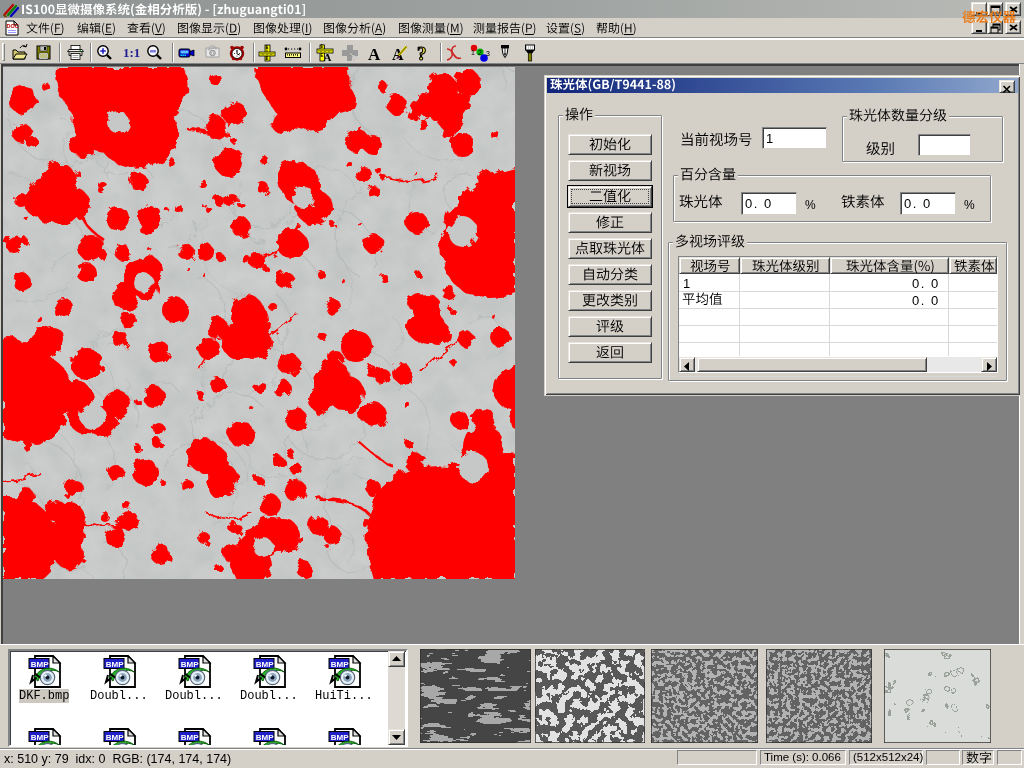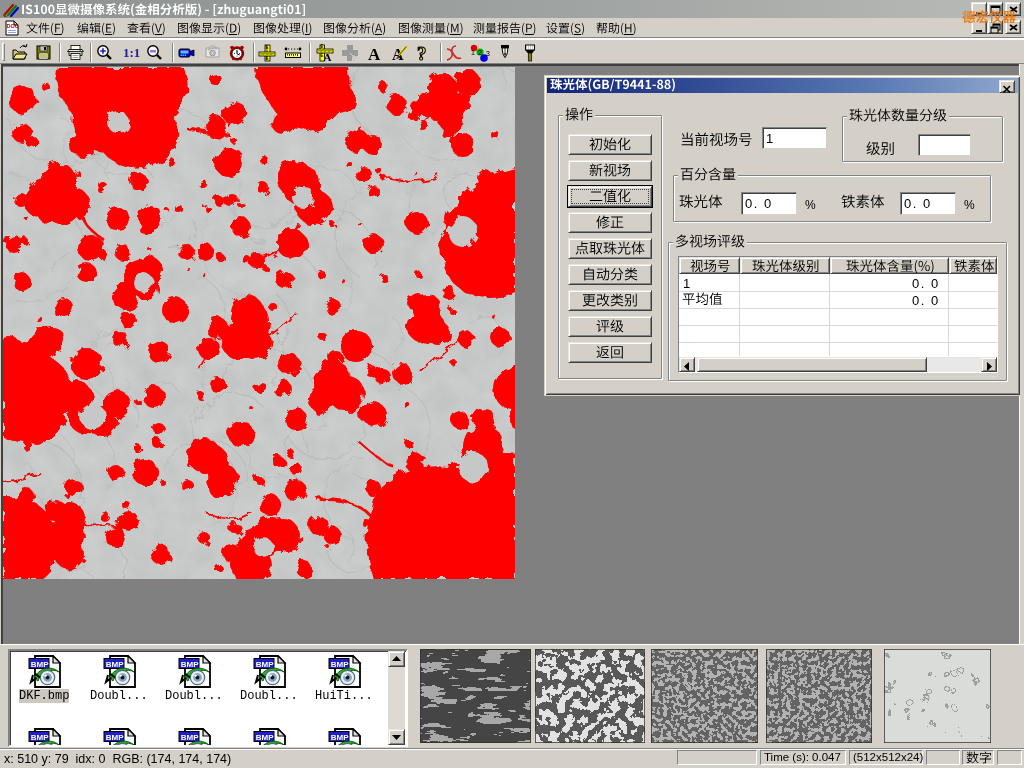--- a/index.html
+++ b/index.html
@@ -1041,19 +1041,19 @@
         <feComposite in="c" in2="th" operator="in"></feComposite>
       </filter>
     </defs>
     <rect width="107" height="94" fill="#dadcd9"></rect>
     <rect width="107" height="94" filter="url(#tf5)"></rect>
     <rect width="107" height="94" fill="none" stroke="#303030" stroke-width="1.5"></rect>
   </svg>
 <div class="abs" style="left:0;top:748px;width:1024px;height:20px;background:#d4d0c8;border-top:1px solid #808486;box-shadow:0 1px 0 #fff inset"></div>
 <div class="abs" style="left:4px;top:752px;font-size:12.5px;color:#000">x: 510 y: 79&nbsp; idx: 0&nbsp; RGB: (174, 174, 174)</div>
 <div class="abs sunk" style="left:677px;top:750px;width:80px;height:15px;font-size:11.5px;padding:0 3px;white-space:nowrap"></div>
-<div class="abs sunk" style="left:760px;top:750px;width:86px;height:15px;font-size:11.5px;padding:0 3px;white-space:nowrap">Time (s): 0.047</div>
+<div class="abs sunk" style="left:760px;top:750px;width:86px;height:15px;font-size:11.5px;padding:0 3px;white-space:nowrap">Time (s): 0.066</div>
 <div class="abs sunk" style="left:849px;top:750px;width:74px;height:15px;font-size:11.5px;padding:0 3px;white-space:nowrap">(512x512x24)</div>
 <div class="abs sunk" style="left:926px;top:750px;width:34px;height:15px;font-size:11.5px;padding:0 3px;white-space:nowrap"></div>
 <div class="abs sunk" style="left:962px;top:750px;width:32px;height:15px;font-size:11.5px;padding:0 3px;white-space:nowrap"></div>
 <svg style="position:absolute;left:966px;top:751px;overflow:visible" width="26" height="16">
     <path transform="translate(0,11.4)" d="M5.8 -10.6C5.6 -10.1 5.1 -9.3 4.8 -8.9L5.4 -8.6C5.7 -9.0 6.2 -9.7 6.5 -10.3ZM1.2 -10.3C1.5 -9.8 1.9 -9.0 2.0 -8.6L2.7 -8.9C2.6 -9.3 2.2 -10.0 1.8 -10.6ZM5.4 -3.4C5.1 -2.7 4.7 -2.1 4.1 -1.6C3.6 -1.9 3.1 -2.1 2.6 -2.3C2.8 -2.7 3.0 -3.0 3.2 -3.4ZM1.5 -2.0C2.1 -1.8 2.9 -1.4 3.5 -1.1C2.7 -0.5 1.7 -0.0 0.6 0.2C0.7 0.4 0.9 0.7 1.0 0.9C2.2 0.6 3.3 0.1 4.3 -0.7C4.7 -0.4 5.1 -0.2 5.4 0.0L6.0 -0.5C5.7 -0.8 5.3 -1.0 4.8 -1.2C5.5 -2.0 6.1 -2.9 6.4 -4.0L5.9 -4.2L5.8 -4.2H3.6L3.9 -4.9L3.1 -5.0C3.0 -4.7 2.9 -4.5 2.7 -4.2H0.9V-3.4H2.4C2.1 -2.9 1.8 -2.4 1.5 -2.0ZM3.4 -10.9V-8.4H0.7V-7.7H3.1C2.5 -6.9 1.5 -6.0 0.5 -5.6C0.7 -5.4 0.9 -5.1 1.0 -4.9C1.9 -5.4 2.7 -6.1 3.4 -6.9V-5.3H4.2V-7.1C4.9 -6.6 5.7 -6.0 6.0 -5.7L6.5 -6.3C6.2 -6.6 5.0 -7.3 4.4 -7.7H6.9V-8.4H4.2V-10.9ZM8.2 -10.8C7.9 -8.5 7.3 -6.3 6.3 -5.0C6.5 -4.8 6.8 -4.6 7.0 -4.4C7.3 -4.9 7.6 -5.6 7.9 -6.2C8.2 -4.9 8.6 -3.7 9.1 -2.6C8.3 -1.3 7.3 -0.4 5.9 0.4C6.0 0.5 6.3 0.9 6.4 1.1C7.7 0.3 8.7 -0.6 9.5 -1.8C10.2 -0.6 11.0 0.3 12.0 0.9C12.2 0.7 12.4 0.4 12.6 0.2C11.5 -0.4 10.6 -1.3 10.0 -2.6C10.7 -3.9 11.1 -5.6 11.4 -7.5H12.3V-8.4H8.6C8.7 -9.1 8.9 -9.9 9.0 -10.6ZM10.6 -7.5C10.3 -6.0 10.0 -4.6 9.5 -3.5C9.0 -4.7 8.6 -6.1 8.4 -7.5Z M19.0 -4.7V-3.9H13.9V-3.0H19.0V-0.1C19.0 0.1 19.0 0.2 18.7 0.2C18.5 0.2 17.7 0.2 16.8 0.1C17.0 0.4 17.1 0.8 17.2 1.0C18.3 1.0 19.0 1.0 19.4 0.9C19.8 0.7 20.0 0.5 20.0 -0.1V-3.0H25.1V-3.9H20.0V-4.4C21.1 -5.0 22.3 -5.9 23.1 -6.7L22.5 -7.2L22.3 -7.1H16.0V-6.3H21.4C20.8 -5.7 19.9 -5.1 19.0 -4.7ZM18.6 -10.7C18.8 -10.4 19.1 -9.9 19.3 -9.5H14.1V-6.9H14.9V-8.7H24.0V-6.9H24.9V-9.5H20.3C20.1 -10.0 19.7 -10.5 19.4 -11.0Z" fill="#000"></path>
   </svg>
 <div class="abs sunk" style="left:997px;top:750px;width:25px;height:15px;font-size:11.5px;padding:0 3px;white-space:nowrap"></div>
 </body></html>

